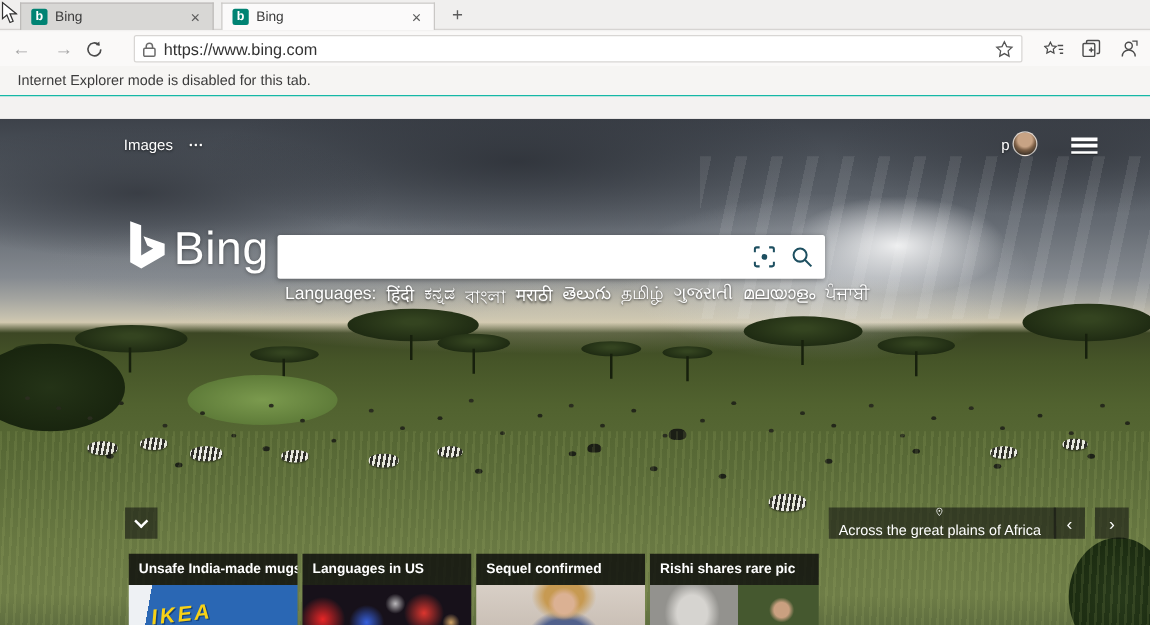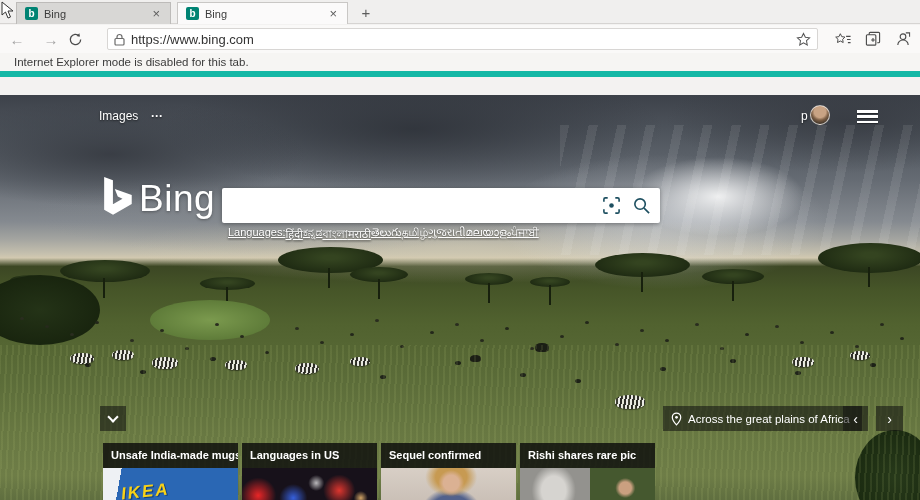--- a/index.html
+++ b/index.html
@@ -18,21 +18,21 @@
   .cursor-arrow { position:absolute; left:1px; top:1px; z-index:9; }
 
   .toolbar { position:absolute; left:0; top:25px; width:920px; height:28px; background:#faf9f8; display:flex; align-items:center; }
   .navbtn { width:34px; text-align:center; font-size:15px; color:#a3a3a3; }
   .navbtn.dark { color:#4b4b4b; font-size:14px; }
   .addressbar { position:absolute; left:107px; top:3px; width:711px; height:22px; background:#ffffff; border:1px solid #d8d6d4; border-radius:2px; display:flex; align-items:center; padding:0 6px; }
   .addressbar .url { font-size:13px; color:#333; margin-left:6px; flex:1; }
   .tool-icons { position:absolute; right:8px; top:3px; display:flex; gap:12px; align-items:center; height:22px; }
   .ticon { width:18px; height:18px; display:flex; align-items:center; justify-content:center; }
 
-  .infobar { position:absolute; left:0; top:53px; width:920px; height:24px; background:#f6f5f3; border-bottom:6px solid #14b8a6; font-size:11.5px; color:#3b3b3b; display:flex; align-items:center; padding-left:14px; }
+  .infobar { position:absolute; left:0; top:53px; width:920px; height:24px; background:#f6f5f3; border-bottom:1px solid #14b8a6; font-size:11.5px; color:#3b3b3b; display:flex; align-items:center; padding-left:14px; }
 
   
   .viewport { position:absolute; left:0; top:77px; width:920px; height:423px; overflow:hidden;margin-top:18px; }
 
   .hero { position:absolute; inset:0;
     background:
       radial-gradient(ellipse 120px 55px at 78% 24%, rgba(255,255,255,.85), rgba(255,255,255,0) 72%),
       radial-gradient(ellipse 220px 90px at 72% 30%, rgba(225,228,232,.45), rgba(255,255,255,0) 75%),
       radial-gradient(ellipse 260px 70px at 12% 14%, rgba(52,56,63,.85), rgba(52,56,63,0) 75%),
       radial-gradient(ellipse 320px 80px at 45% 8%, rgba(47,51,58,.9), rgba(47,51,58,0) 78%),
@@ -61,26 +61,26 @@
   .hamburger { position:absolute; left:857px; top:1px; width:21px; height:13px; display:flex; flex-direction:column; justify-content:space-between; }
   .hamburger span { height:2.5px; background:#fff; box-shadow:0 1px 1px rgba(0,0,0,.4); }
 
   .logo { position:absolute; left:103px; top:80px; display:flex; align-items:center; color:#fff; }
   .logo-text { font-size:37px; margin-left:6px; letter-spacing:.5px; text-shadow:0 1px 3px rgba(0,0,0,.35); }
 
   .searchbox { position:absolute; left:222px; top:93px; width:438px; height:35px; background:#fff; border-radius:2px; box-shadow:0 1px 4px rgba(0,0,0,.35); display:flex; align-items:center; }
   .searchbox input { flex:1; height:100%; border:none; outline:none; font-size:15px; padding:0 12px; background:transparent; }
   .sicon { width:30px; height:30px; display:flex; align-items:center; justify-content:center; }
 
-  .languages { position:absolute; left:228px; top:131px; width:440px; display:flex; font-size:11px; color:#fff; text-shadow:0 1px 2px rgba(0,0,0,.7); white-space:nowrap;text-decoration:underline; }
+  .languages { position:absolute; left:228px; top:131px; width:440px; display:flex; gap:8px; font-size:14px; color:#fff; text-shadow:0 1px 2px rgba(0,0,0,.7); white-space:nowrap; }
 
   .pill { position:absolute; background:rgba(15,15,15,.55); color:#fff; display:flex; align-items:center; justify-content:center; }
   .btn-down { left:100px; top:311px; width:26px; height:25px; }
   .chev { display:inline-block; width:8px; height:8px; border-right:2px solid #fff; border-bottom:2px solid #fff; transform:rotate(45deg); margin-top:-4px; }
-  .caption-pill { left:663px; top:311px; height:25px; padding:0 12px 0 8px; font-size:11.5px; gap:6px; }
+  .caption-pill { left:663px; top:311px; height:25px; padding:0 12px 0 8px; font-size:11.5px; gap:6px;flex-direction:column; }
   .btn-prev { left:843px; top:311px; width:25px; height:25px; font-size:14px; }
   .btn-next { left:876px; top:311px; width:27px; height:25px; font-size:14px; }
 
   .cards { position:absolute; left:103px; top:348px; display:flex; gap:4px; }
   .card { width:135px; height:75px; flex:none; }
   .card-title { height:25px; background:rgba(10,10,10,.8); color:#fff; font-size:11px; font-weight:600; line-height:25px; padding:0 8px; white-space:nowrap; overflow:hidden; }
   .card-img { height:50px; position:relative; overflow:hidden; }
   .ci1 { background:linear-gradient(100deg,#eef1f4 0 13%, #2a67b4 13% 100%); }
   .ci1 .ikea-txt { position:absolute; left:18px; top:14px; font-size:17px; font-weight:bold; font-style:italic; color:#f7d117; letter-spacing:2px; transform:rotate(-6deg); text-shadow:1px 1px 0 #13407c; }
   .ci2 { background:radial-gradient(circle 18px at 12% 55%, rgba(255,40,40,.9), rgba(255,40,40,0)),radial-gradient(circle 14px at 38% 60%, rgba(60,110,255,.85), rgba(60,110,255,0)),radial-gradient(circle 16px at 72% 45%, rgba(255,60,50,.85), rgba(255,60,50,0)),radial-gradient(circle 8px at 55% 30%, rgba(255,255,255,.7), rgba(255,255,255,0)),radial-gradient(circle 7px at 88% 60%, rgba(255,200,120,.8), rgba(255,200,120,0)),#17111a; }

